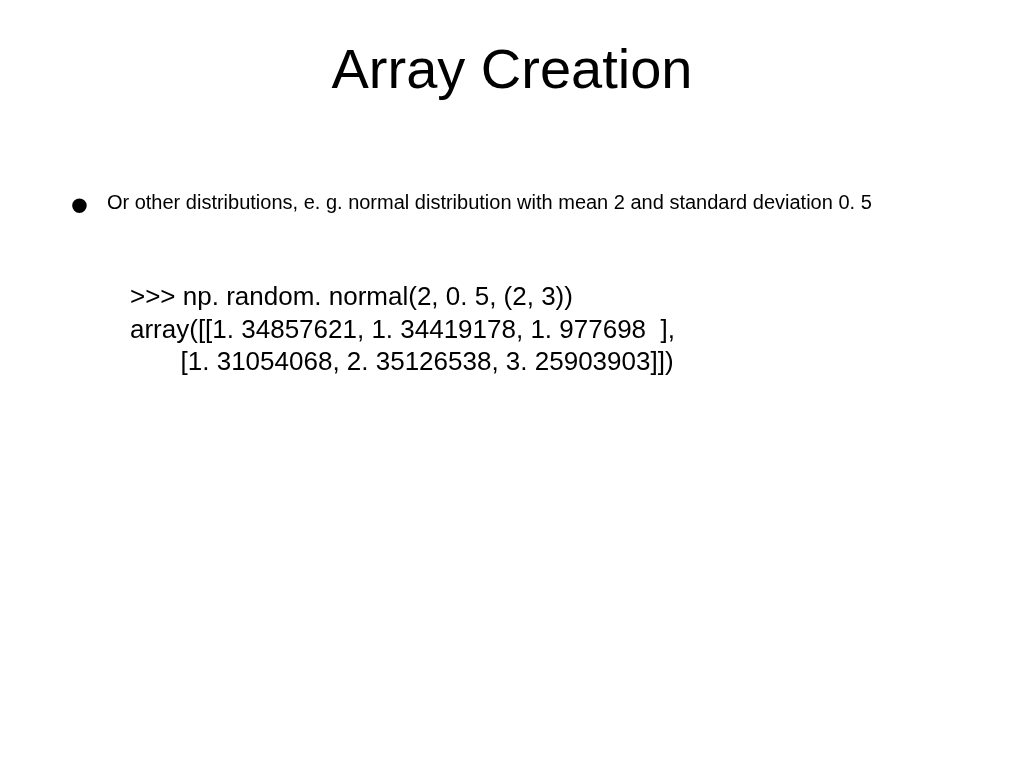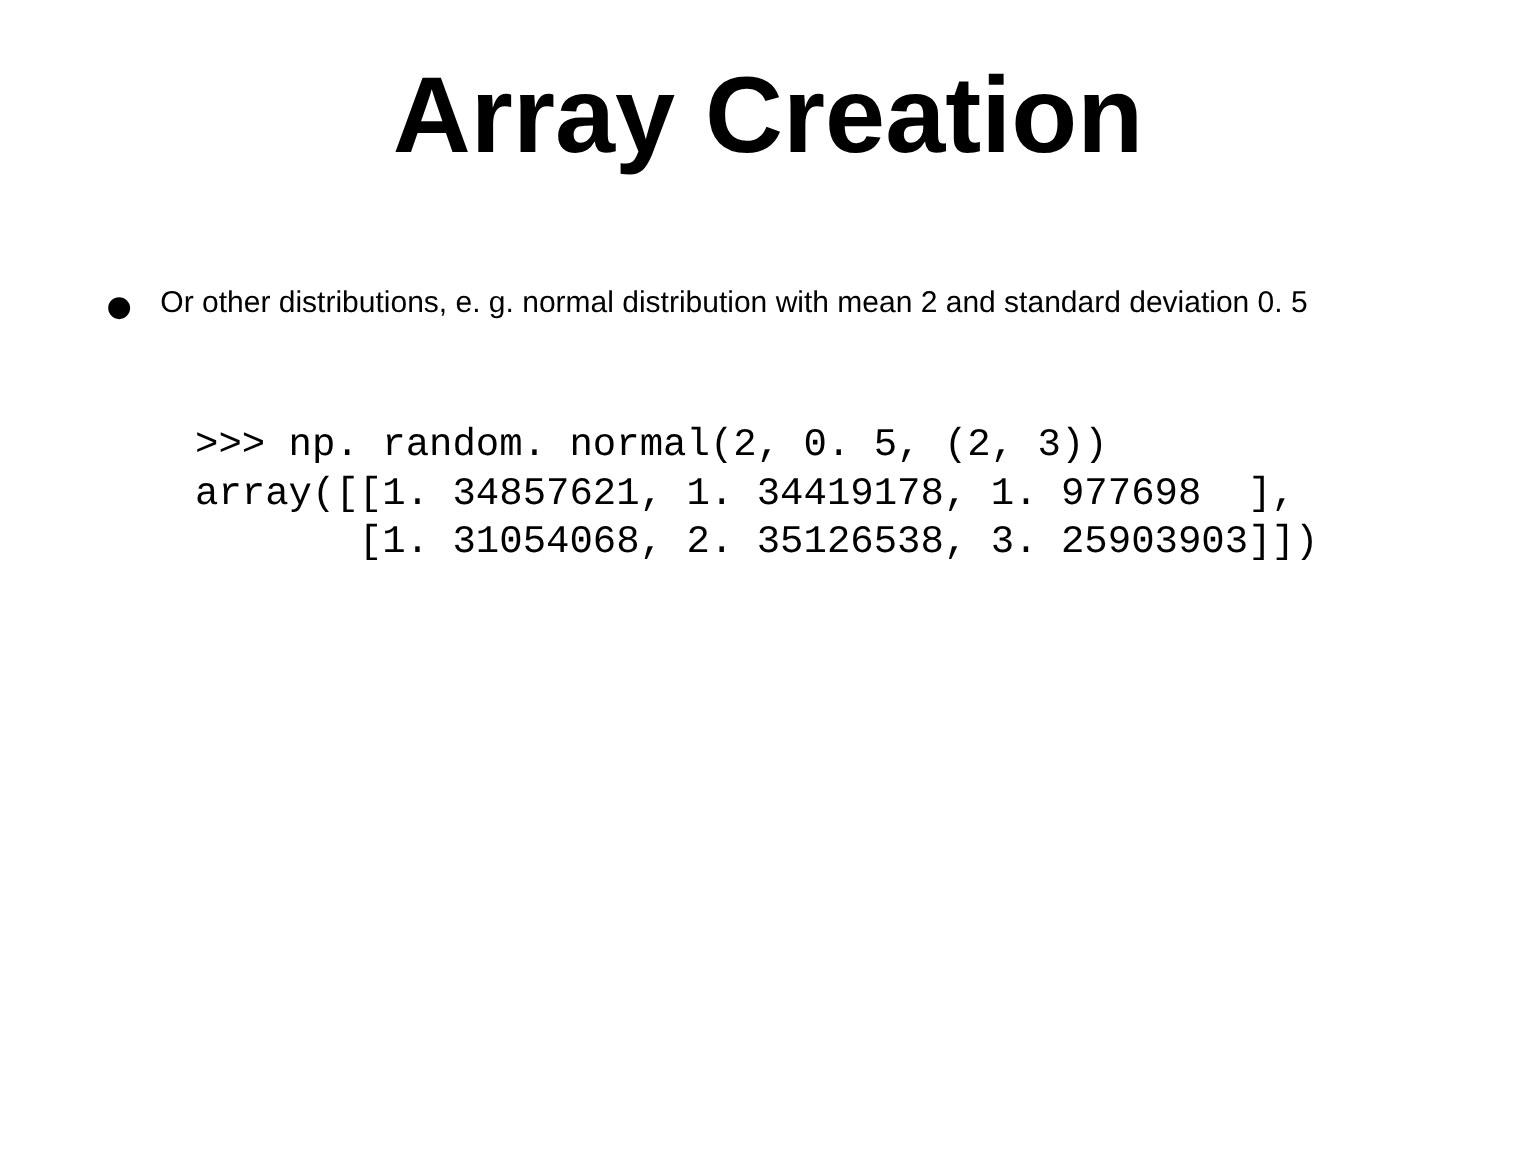--- a/index.html
+++ b/index.html
@@ -17,22 +17,22 @@
     height: 768px;
     position: relative;
     box-sizing: border-box;
   }
   .title {
     position: absolute;
     top: 36px;
     left: 0;
     width: 100%;
     text-align: center;
-    font-size: 72px;
-    font-weight: 700;
+    font-size: 56px;
+    font-weight: 400;
     letter-spacing: 0px;
   }
   .body {
     position: absolute;
     top: 190px;
     left: 70px;
     right: 40px;
   }
   .bullet-row {
     display: flex;
@@ -45,21 +45,21 @@
     margin-top: 0px;
   }
   .bullet-text {
     font-size: 20px;
     line-height: 1.25;
     max-width: 840px;
   }
   .code-block {
     margin-top: 60px;
     margin-left: 60px;
-    font-family: Liberation Mono, monospace;
+    font-family: Liberation Sans, sans-serif;
     font-size: 26px;
     line-height: 1.25;
     white-space: pre;
   }
 </style>
 </head>
 <body>
 
 <div class="slide">
 

